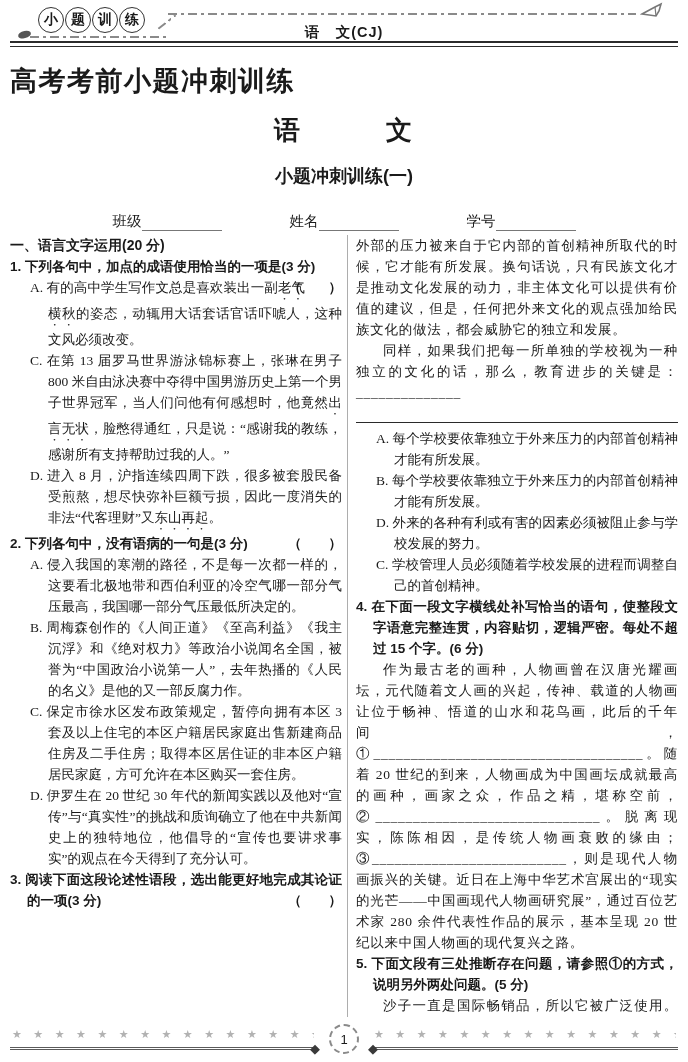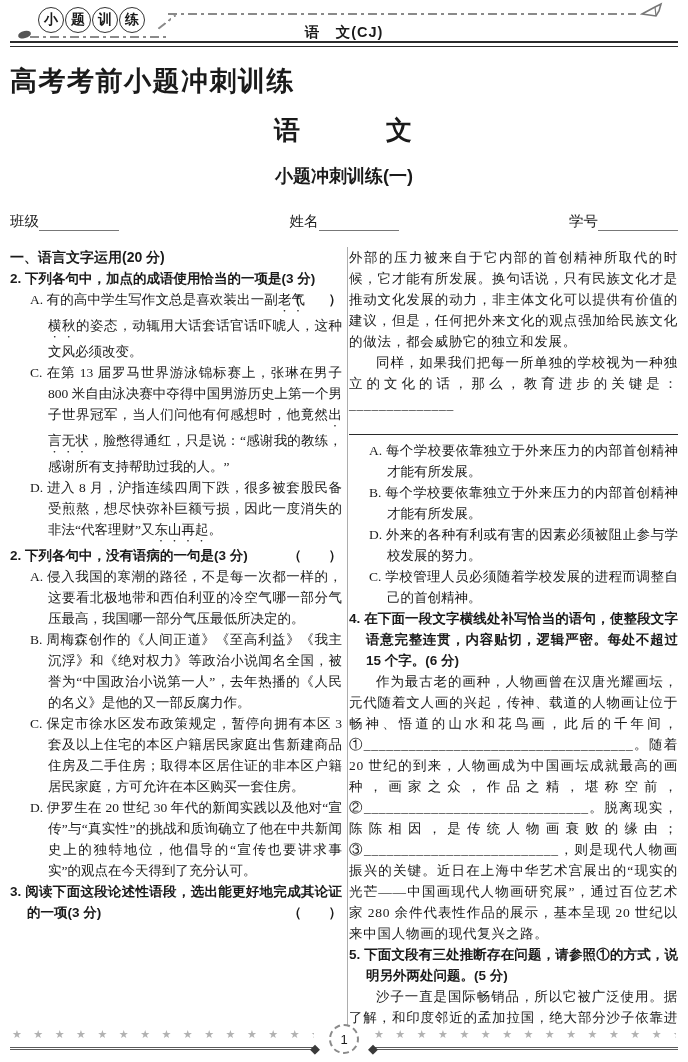--- a/index.html
+++ b/index.html
@@ -52,32 +52,32 @@
     text-align:center;font-family:Liberation Sans, sans-serif;
     font-weight:bold;font-size:26px;margin:14px 0 0;letter-spacing:2px;
   }
   .section-title{
     text-align:center;font-family:"Liberation Sans", sans-serif;
     font-weight:bold;font-size:18px;margin:16px 0 8px;
   }
 
   
   .fields{
-    display:flex;justify-content:space-between;gap:34px;margin-top:24px;
+    display:flex;justify-content:center;gap:68px;margin-top:24px;
     font-size:14.5px;
   }
   .field{display:flex;align-items:flex-end;}
   .blank{display:inline-block;width:80px;border-bottom:1.2px solid #777;height:15px;}
 
   
-  .body{display:flex;margin-top:16px;height:782px;overflow:hidden;}
+  .body{display:flex;margin-top:4px;height:782px;overflow:hidden;}
   .col{width:332px;}
   .col-left{padding-right:4px;}
   .divider{width:0;border-left:1.5px solid #adadad;margin:0 1px;}
-  .col-right{flex:1;padding-left:0;}
+  .col-right{flex:1;padding-left:7px;}
 
   .blk{font-size:13.5px;line-height:21px;text-align:justify;}
   .blk.heading{
     font-family:"Liberation Sans", sans-serif;font-weight:bold;font-size:14px;
   }
   .blk.question{
     font-family:"Liberation Sans", sans-serif;font-weight:600;
     padding-left:17px;text-indent:-17px;
   }
   .blk.option{margin-left:20px;padding-left:18px;text-indent:-18px;}
@@ -157,21 +157,21 @@
     </div>
     <div class="field">
       <span>学号</span>
         <span class="blank"></span>
     </div>
   </div>
 
   <div class="body">
     <div class="col col-left">
         <div class="blk heading"><span>一、语言文字运用(20 分)</span></div>
-        <div class="blk question"><span>2. 下列各句中，加点的成语使用恰当的一项是(3 分)</span><span class="bracket">（　　）</span></div>
+        <div class="blk question"><span>1. 下列各句中，加点的成语使用恰当的一项是(3 分)</span><span class="bracket">（　　）</span></div>
         <div class="blk option"><span>A. 有的高中学生写作文总是喜欢装出一副</span><span class="em-dots">老气横秋</span><span>的姿态，动辄用大话套话官话吓唬人，这种文风必须改变。</span></div>
         <div class="blk option"><span>C. 在第 13 届罗马世界游泳锦标赛上，张琳在男子 800 米自由泳决赛中夺得中国男游历史上第一个男子世界冠军，当人们问他有何感想时，他竟然</span><span class="em-dots">出言无状</span><span>，脸憋得通红，只是说：“感谢我的教练，感谢所有支持帮助过我的人。”</span></div>
         <div class="blk option"><span>D. 进入 8 月，沪指连续四周下跌，很多被套股民备受煎熬，想尽快弥补巨额亏损，因此一度消失的非法“代客理财”又</span><span class="em-dots">东山再起</span><span>。</span></div>
         <div class="blk question"><span>2. 下列各句中，没有语病的一句是(3 分)</span><span class="bracket">（　　）</span></div>
         <div class="blk option"><span>A. 侵入我国的寒潮的路径，不是每一次都一样的，这要看北极地带和西伯利亚的冷空气哪一部分气压最高，我国哪一部分气压最低所决定的。</span></div>
         <div class="blk option"><span>B. 周梅森创作的《人间正道》《至高利益》《我主沉浮》和《绝对权力》等政治小说闻名全国，被誉为“中国政治小说第一人”，去年热播的《人民的名义》是他的又一部反腐力作。</span></div>
         <div class="blk option"><span>C. 保定市徐水区发布政策规定，暂停向拥有本区 3 套及以上住宅的本区户籍居民家庭出售新建商品住房及二手住房；取得本区居住证的非本区户籍居民家庭，方可允许在本区购买一套住房。</span></div>
         <div class="blk option"><span>D. 伊罗生在 20 世纪 30 年代的新闻实践以及他对“宣传”与“真实性”的挑战和质询确立了他在中共新闻史上的独特地位，他倡导的“宣传也要讲求事实”的观点在今天得到了充分认可。</span></div>
         <div class="blk question"><span>3. 阅读下面这段论述性语段，选出能更好地完成其论证的一项(3 分)</span><span class="bracket">（　　）</span></div>
       </div>

